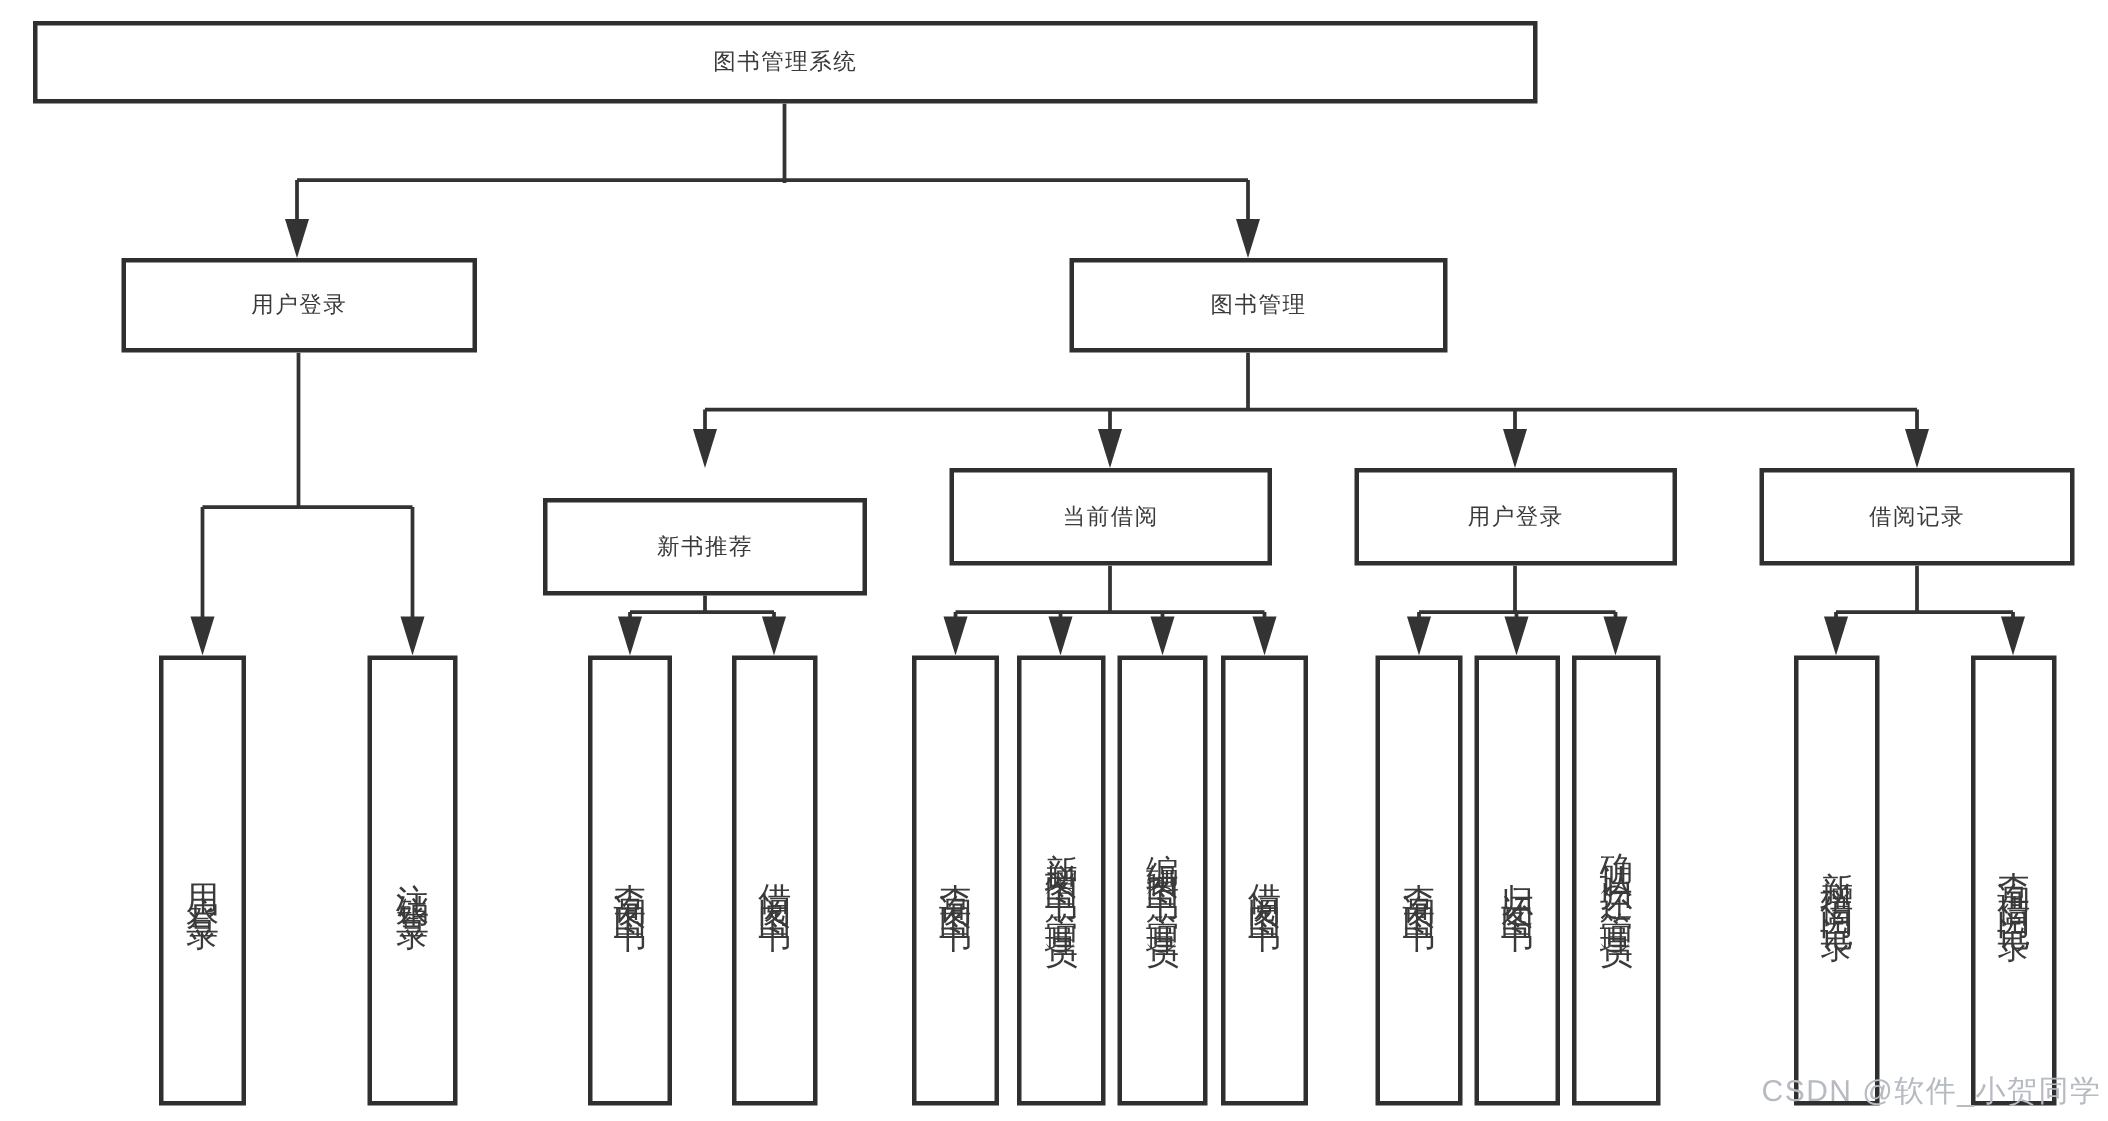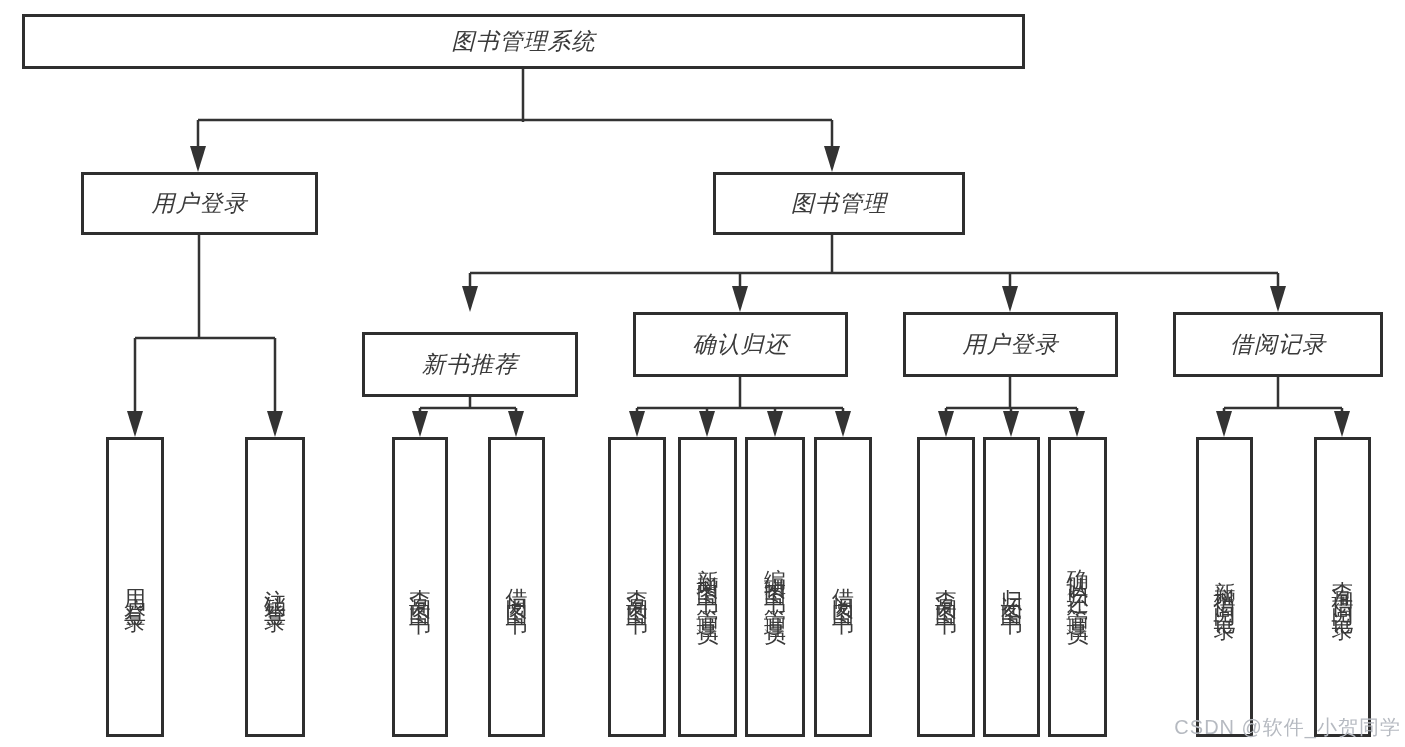--- a/index.html
+++ b/index.html
@@ -35,25 +35,24 @@
     fill: var(--line);
     stroke: none;
   }
   .hbox {
     position: absolute;
     background: var(--background);
     border: 3px solid var(--border);
     display: flex;
     align-items: center;
     justify-content: center;
-    font-size: 23px;
+    font-size: 15px;
     color: var(--text);
     letter-spacing: 1px;
     white-space: nowrap;
-    font-style: italic;
   }
   .vbox {
     position: absolute;
     top: 437px;
     height: 300px;
     background: var(--background);
     border: 3px solid var(--border);
     display: flex;
     align-items: center;
     justify-content: center;
@@ -115,21 +114,21 @@
     <polygon points="1216,411 1232,411 1224,437"></polygon>
     <polygon points="1334,411 1350,411 1342,437"></polygon>
   </svg>
 
   <div class="hbox" style="left:22px; top:14px; width:1003px; height:55px;">图书管理系统</div>
 
   <div class="hbox" style="left:81px; top:172px; width:237px; height:63px;">用户登录</div>
   <div class="hbox" style="left:713px; top:172px; width:252px; height:63px;text-align:right;">图书管理</div>
 
   <div class="hbox" style="left:362px; top:332px; width:216px; height:65px;">新书推荐</div>
-  <div class="hbox" style="left:633px; top:312px; width:215px; height:65px;">确认归还</div>
+  <div class="hbox" style="left:633px; top:312px; width:215px; height:65px;">当前借阅</div>
   <div class="hbox" style="left:903px; top:312px; width:215px; height:65px;">用户登录</div>
   <div class="hbox" style="left:1173px; top:312px; width:210px; height:65px;">借阅记录</div>
 
   <div class="vbox" style="left:106px; width:58px;">用户登录</div>
   <div class="vbox" style="left:245px; width:60px;">注销登录</div>
 
   <div class="vbox" style="left:392px; width:56px;">查询图书</div>
   <div class="vbox" style="left:488px; width:57px;">借阅图书</div>
 
   <div class="vbox" style="left:608px; width:58px;">查询图书</div>

